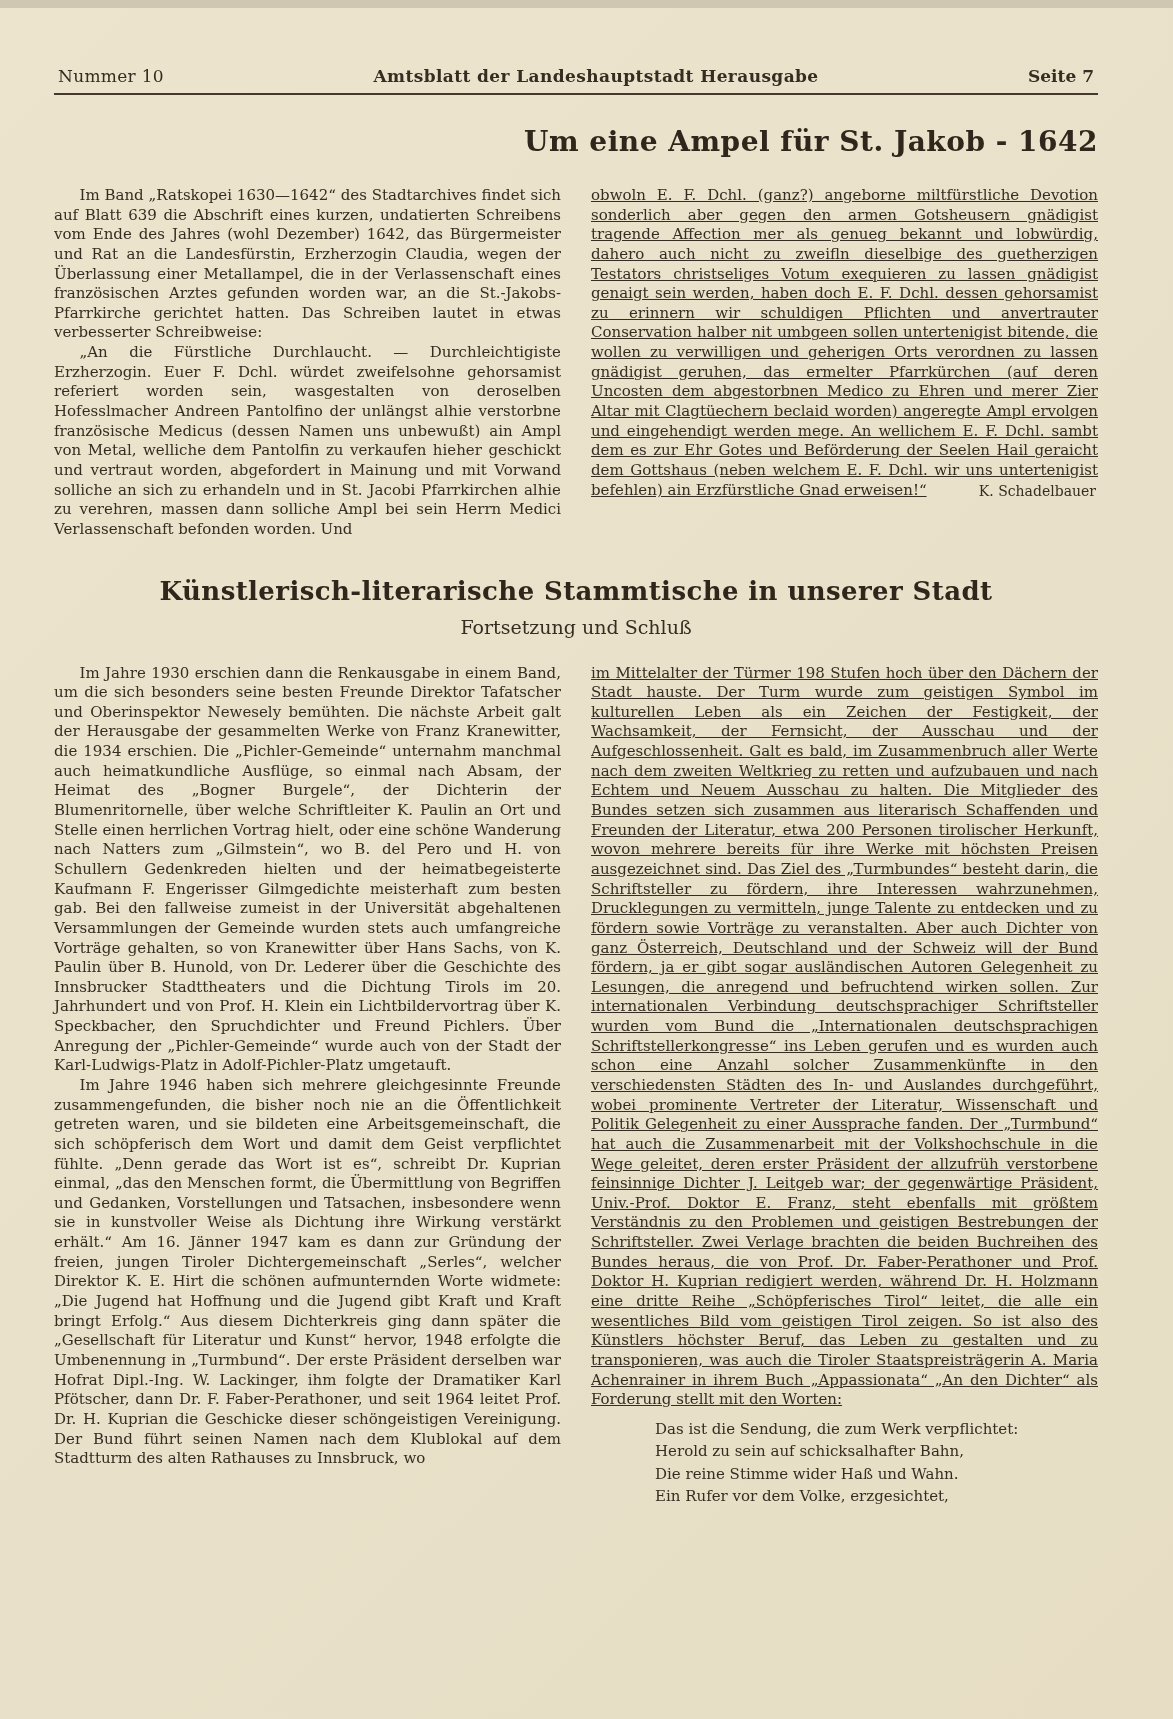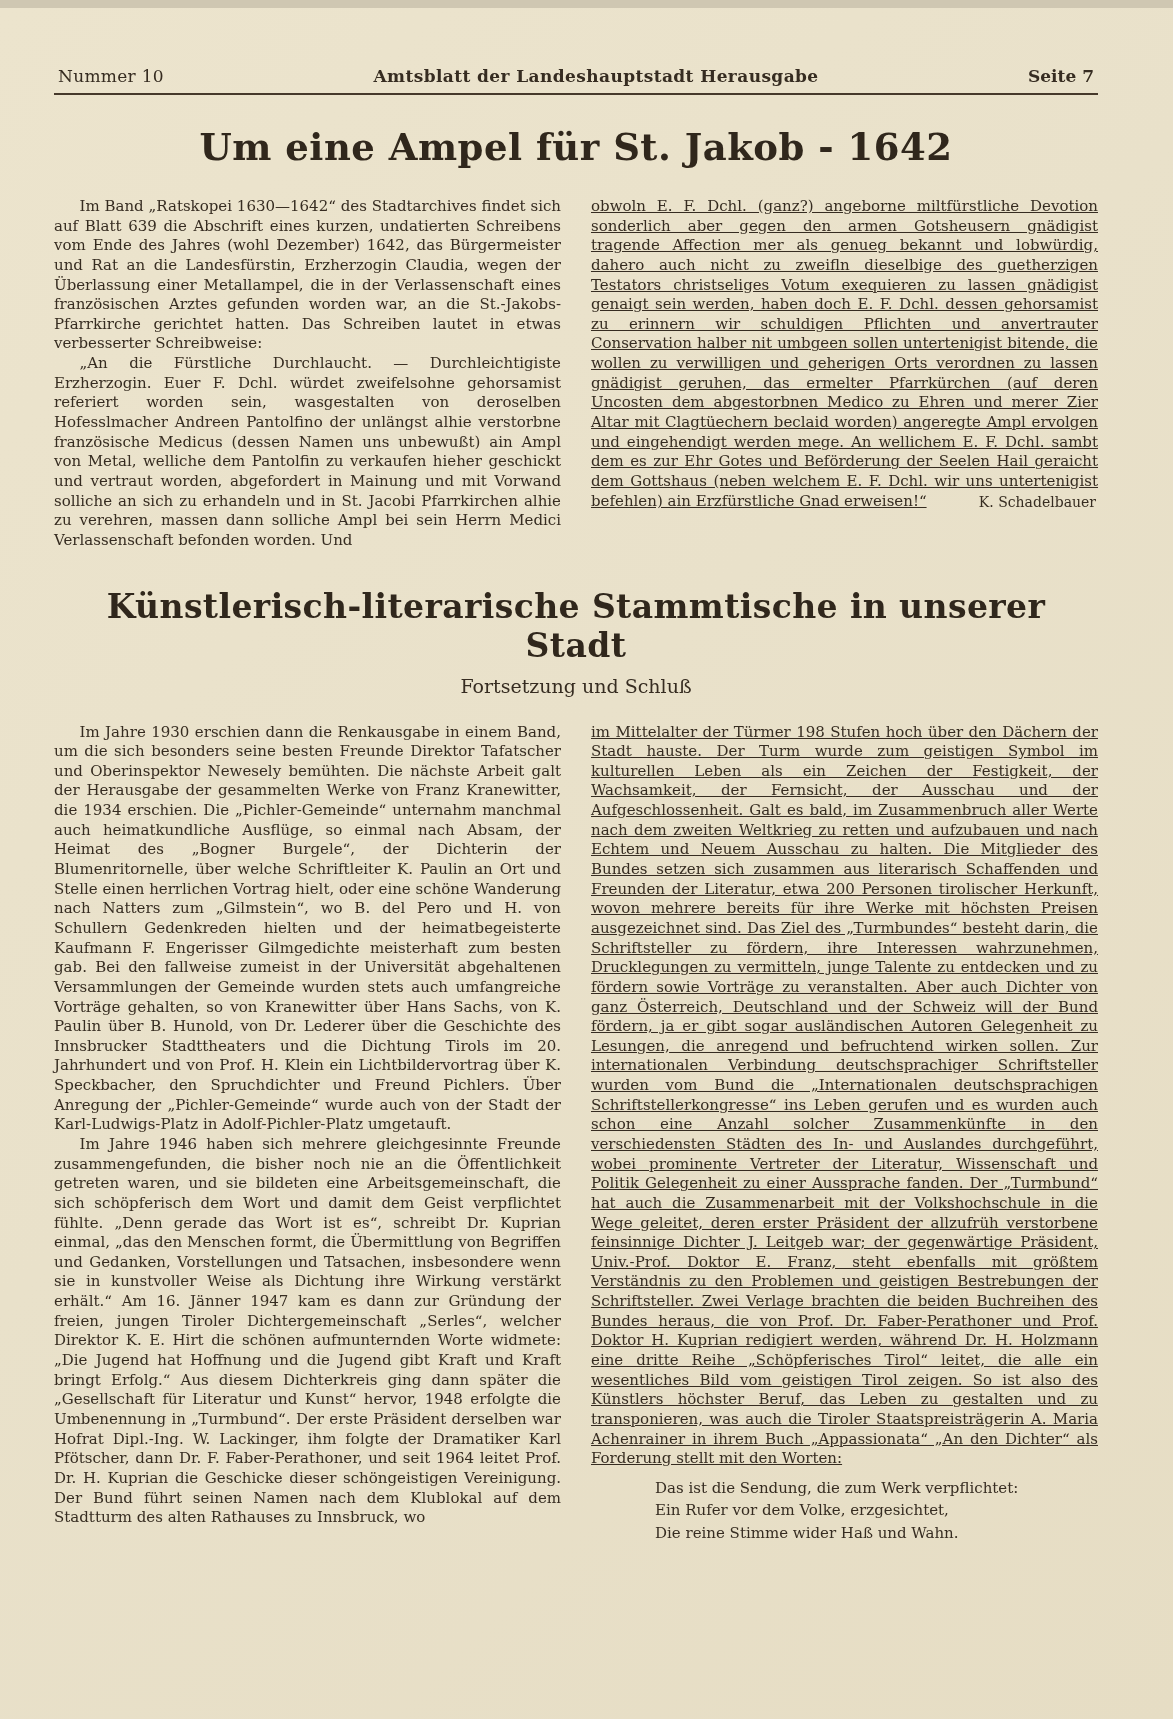--- a/index.html
+++ b/index.html
@@ -22,30 +22,30 @@
     align-items: baseline;
     font-size: 17px;
     padding: 0 4px 7px 4px;
     border-bottom: 2px solid #46392b;
   }
   .masthead-row .issue { font-weight: normal; letter-spacing: 0.3px; }
   .masthead-row .masthead { font-weight: bold; letter-spacing: 0.4px; }
   .masthead-row .pageno { font-weight: bold; }
   
   .title-1 {
-    text-align: center;
-    font-size: 37px;
+    text-align: right;
+    font-size: 28px;
     font-weight: bold;
     letter-spacing: 0.5px;
     margin: 30px 0 28px 0;
     color: #30271c;
   }
   .title-2 {
     text-align: center;
-    font-size: 33px;
+    font-size: 26px;
     font-weight: bold;
     letter-spacing: 0.4px;
     margin: 36px 0 10px 0;
     color: #30271c;
   }
   .subtitle-2 {
     text-align: center;
     font-size: 19px;
     margin: 0 0 26px 0;
   }
@@ -106,20 +106,21 @@
     <div class="subtitle-2">Fortsetzung und Schluß</div>
     <div class="cols">
       <div class="col">
         <p>Im Jahre 1930 erschien dann die Renkausgabe in einem Band, um die sich besonders seine besten Freunde Direktor Tafatscher und Oberinspektor Newesely bemühten. Die nächste Arbeit galt der Herausgabe der gesammelten Werke von Franz Kranewitter, die 1934 erschien. Die „Pichler-Gemeinde“ unternahm manchmal auch heimatkundliche Ausflüge, so einmal nach Absam, der Heimat des „Bogner Burgele“, der Dichterin der Blumenritornelle, über welche Schriftleiter K. Paulin an Ort und Stelle einen herrlichen Vortrag hielt, oder eine schöne Wanderung nach Natters zum „Gilmstein“, wo B. del Pero und H. von Schullern Gedenkreden hielten und der heimatbegeisterte Kaufmann F. Engerisser Gilmgedichte meisterhaft zum besten gab. Bei den fallweise zumeist in der Universität abgehaltenen Versammlungen der Gemeinde wurden stets auch umfangreiche Vorträge gehalten, so von Kranewitter über Hans Sachs, von K. Paulin über B. Hunold, von Dr. Lederer über die Geschichte des Innsbrucker Stadttheaters und die Dichtung Tirols im 20. Jahrhundert und von Prof. H. Klein ein Lichtbildervortrag über K. Speckbacher, den Spruchdichter und Freund Pichlers. Über Anregung der „Pichler-Gemeinde“ wurde auch von der Stadt der Karl-Ludwigs-Platz in Adolf-Pichler-Platz umgetauft.</p>
         <p>Im Jahre 1946 haben sich mehrere gleichgesinnte Freunde zusammengefunden, die bisher noch nie an die Öffentlichkeit getreten waren, und sie bildeten eine Arbeitsgemeinschaft, die sich schöpferisch dem Wort und damit dem Geist verpflichtet fühlte. „Denn gerade das Wort ist es“, schreibt Dr. Kuprian einmal, „das den Menschen formt, die Übermittlung von Begriffen und Gedanken, Vorstellungen und Tatsachen, insbesondere wenn sie in kunstvoller Weise als Dichtung ihre Wirkung verstärkt erhält.“ Am 16. Jänner 1947 kam es dann zur Gründung der freien, jungen Tiroler Dichtergemeinschaft „Serles“, welcher Direktor K. E. Hirt die schönen aufmunternden Worte widmete: „Die Jugend hat Hoffnung und die Jugend gibt Kraft und Kraft bringt Erfolg.“ Aus diesem Dichterkreis ging dann später die „Gesellschaft für Literatur und Kunst“ hervor, 1948 erfolgte die Umbenennung in „Turmbund“. Der erste Präsident derselben war Hofrat Dipl.-Ing. W. Lackinger, ihm folgte der Dramatiker Karl Pfötscher, dann Dr. F. Faber-Perathoner, und seit 1964 leitet Prof. Dr. H. Kuprian die Geschicke dieser schöngeistigen Vereinigung. Der Bund führt seinen Namen nach dem Klublokal auf dem Stadtturm des alten Rathauses zu Innsbruck, wo</p>
       </div>
       <div class="col">
         <p class="no-indent">im Mittelalter der Türmer 198 Stufen hoch über den Dächern der Stadt hauste. Der Turm wurde zum geistigen Symbol im kulturellen Leben als ein Zeichen der Festigkeit, der Wachsamkeit, der Fernsicht, der Ausschau und der Aufgeschlossenheit. Galt es bald, im Zusammenbruch aller Werte nach dem zweiten Weltkrieg zu retten und aufzubauen und nach Echtem und Neuem Ausschau zu halten. Die Mitglieder des Bundes setzen sich zusammen aus literarisch Schaffenden und Freunden der Literatur, etwa 200 Personen tirolischer Herkunft, wovon mehrere bereits für ihre Werke mit höchsten Preisen ausgezeichnet sind. Das Ziel des „Turmbundes“ besteht darin, die Schriftsteller zu fördern, ihre Interessen wahrzunehmen, Drucklegungen zu vermitteln, junge Talente zu entdecken und zu fördern sowie Vorträge zu veranstalten. Aber auch Dichter von ganz Österreich, Deutschland und der Schweiz will der Bund fördern, ja er gibt sogar ausländischen Autoren Gelegenheit zu Lesungen, die anregend und befruchtend wirken sollen. Zur internationalen Verbindung deutschsprachiger Schriftsteller wurden vom Bund die „Internationalen deutschsprachigen Schriftstellerkongresse“ ins Leben gerufen und es wurden auch schon eine Anzahl solcher Zusammenkünfte in den verschiedensten Städten des In- und Auslandes durchgeführt, wobei prominente Vertreter der Literatur, Wissenschaft und Politik Gelegenheit zu einer Aussprache fanden. Der „Turmbund“ hat auch die Zusammenarbeit mit der Volkshochschule in die Wege geleitet, deren erster Präsident der allzufrüh verstorbene feinsinnige Dichter J. Leitgeb war; der gegenwärtige Präsident, Univ.-Prof. Doktor E. Franz, steht ebenfalls mit größtem Verständnis zu den Problemen und geistigen Bestrebungen der Schriftsteller. Zwei Verlage brachten die beiden Buchreihen des Bundes heraus, die von Prof. Dr. Faber-Perathoner und Prof. Doktor H. Kuprian redigiert werden, während Dr. H. Holzmann eine dritte Reihe „Schöpferisches Tirol“ leitet, die alle ein wesentliches Bild vom geistigen Tirol zeigen. So ist also des Künstlers höchster Beruf, das Leben zu gestalten und zu transponieren, was auch die Tiroler Staatspreisträgerin A. Maria Achenrainer in ihrem Buch „Appassionata“ „An den Dichter“ als Forderung stellt mit den Worten:</p>
         <div class="poem">
           <div>Das ist die Sendung, die zum Werk verpflichtet:</div>
+          <div>Herold zu sein auf schicksalhafter Bahn,</div>
+          <div>Die reine Stimme wider Haß und Wahn.</div>
           <div>Ein Rufer vor dem Volke, erzgesichtet,</div>
-          <div>Die reine Stimme wider Haß und Wahn.</div>
         </div>
       </div>
     </div>
   </div>
 
 </div>
 
 </body></html>

